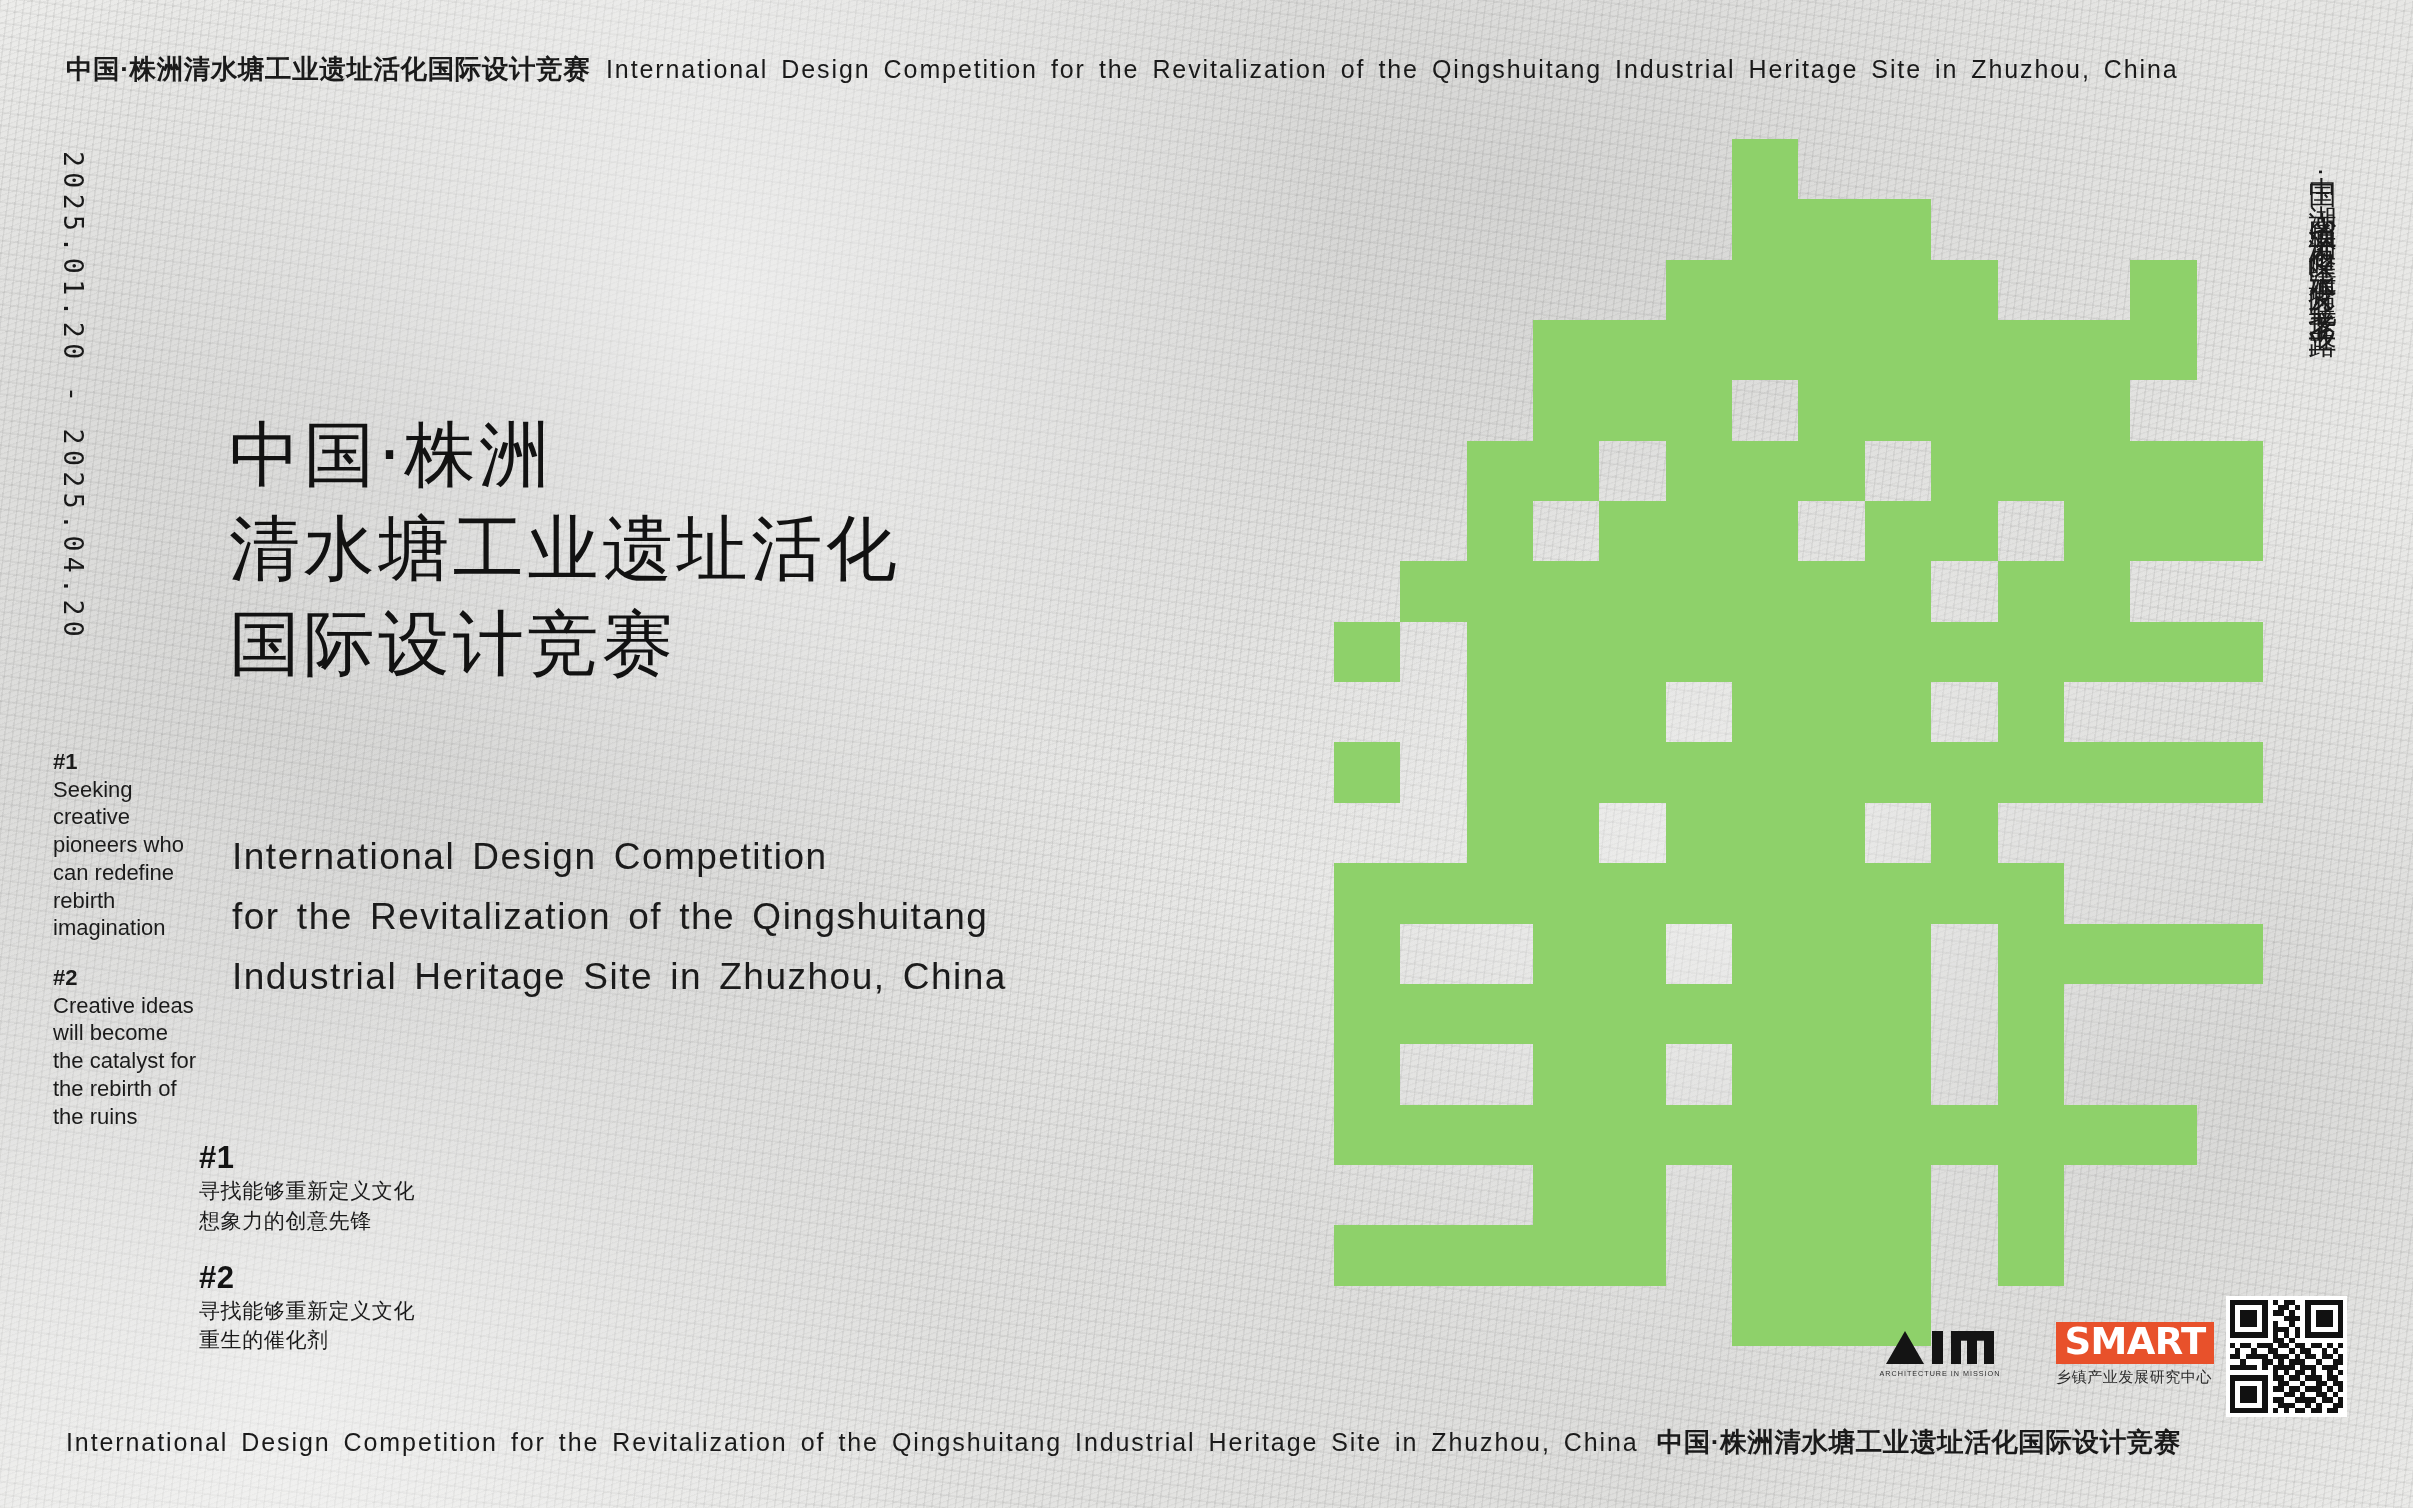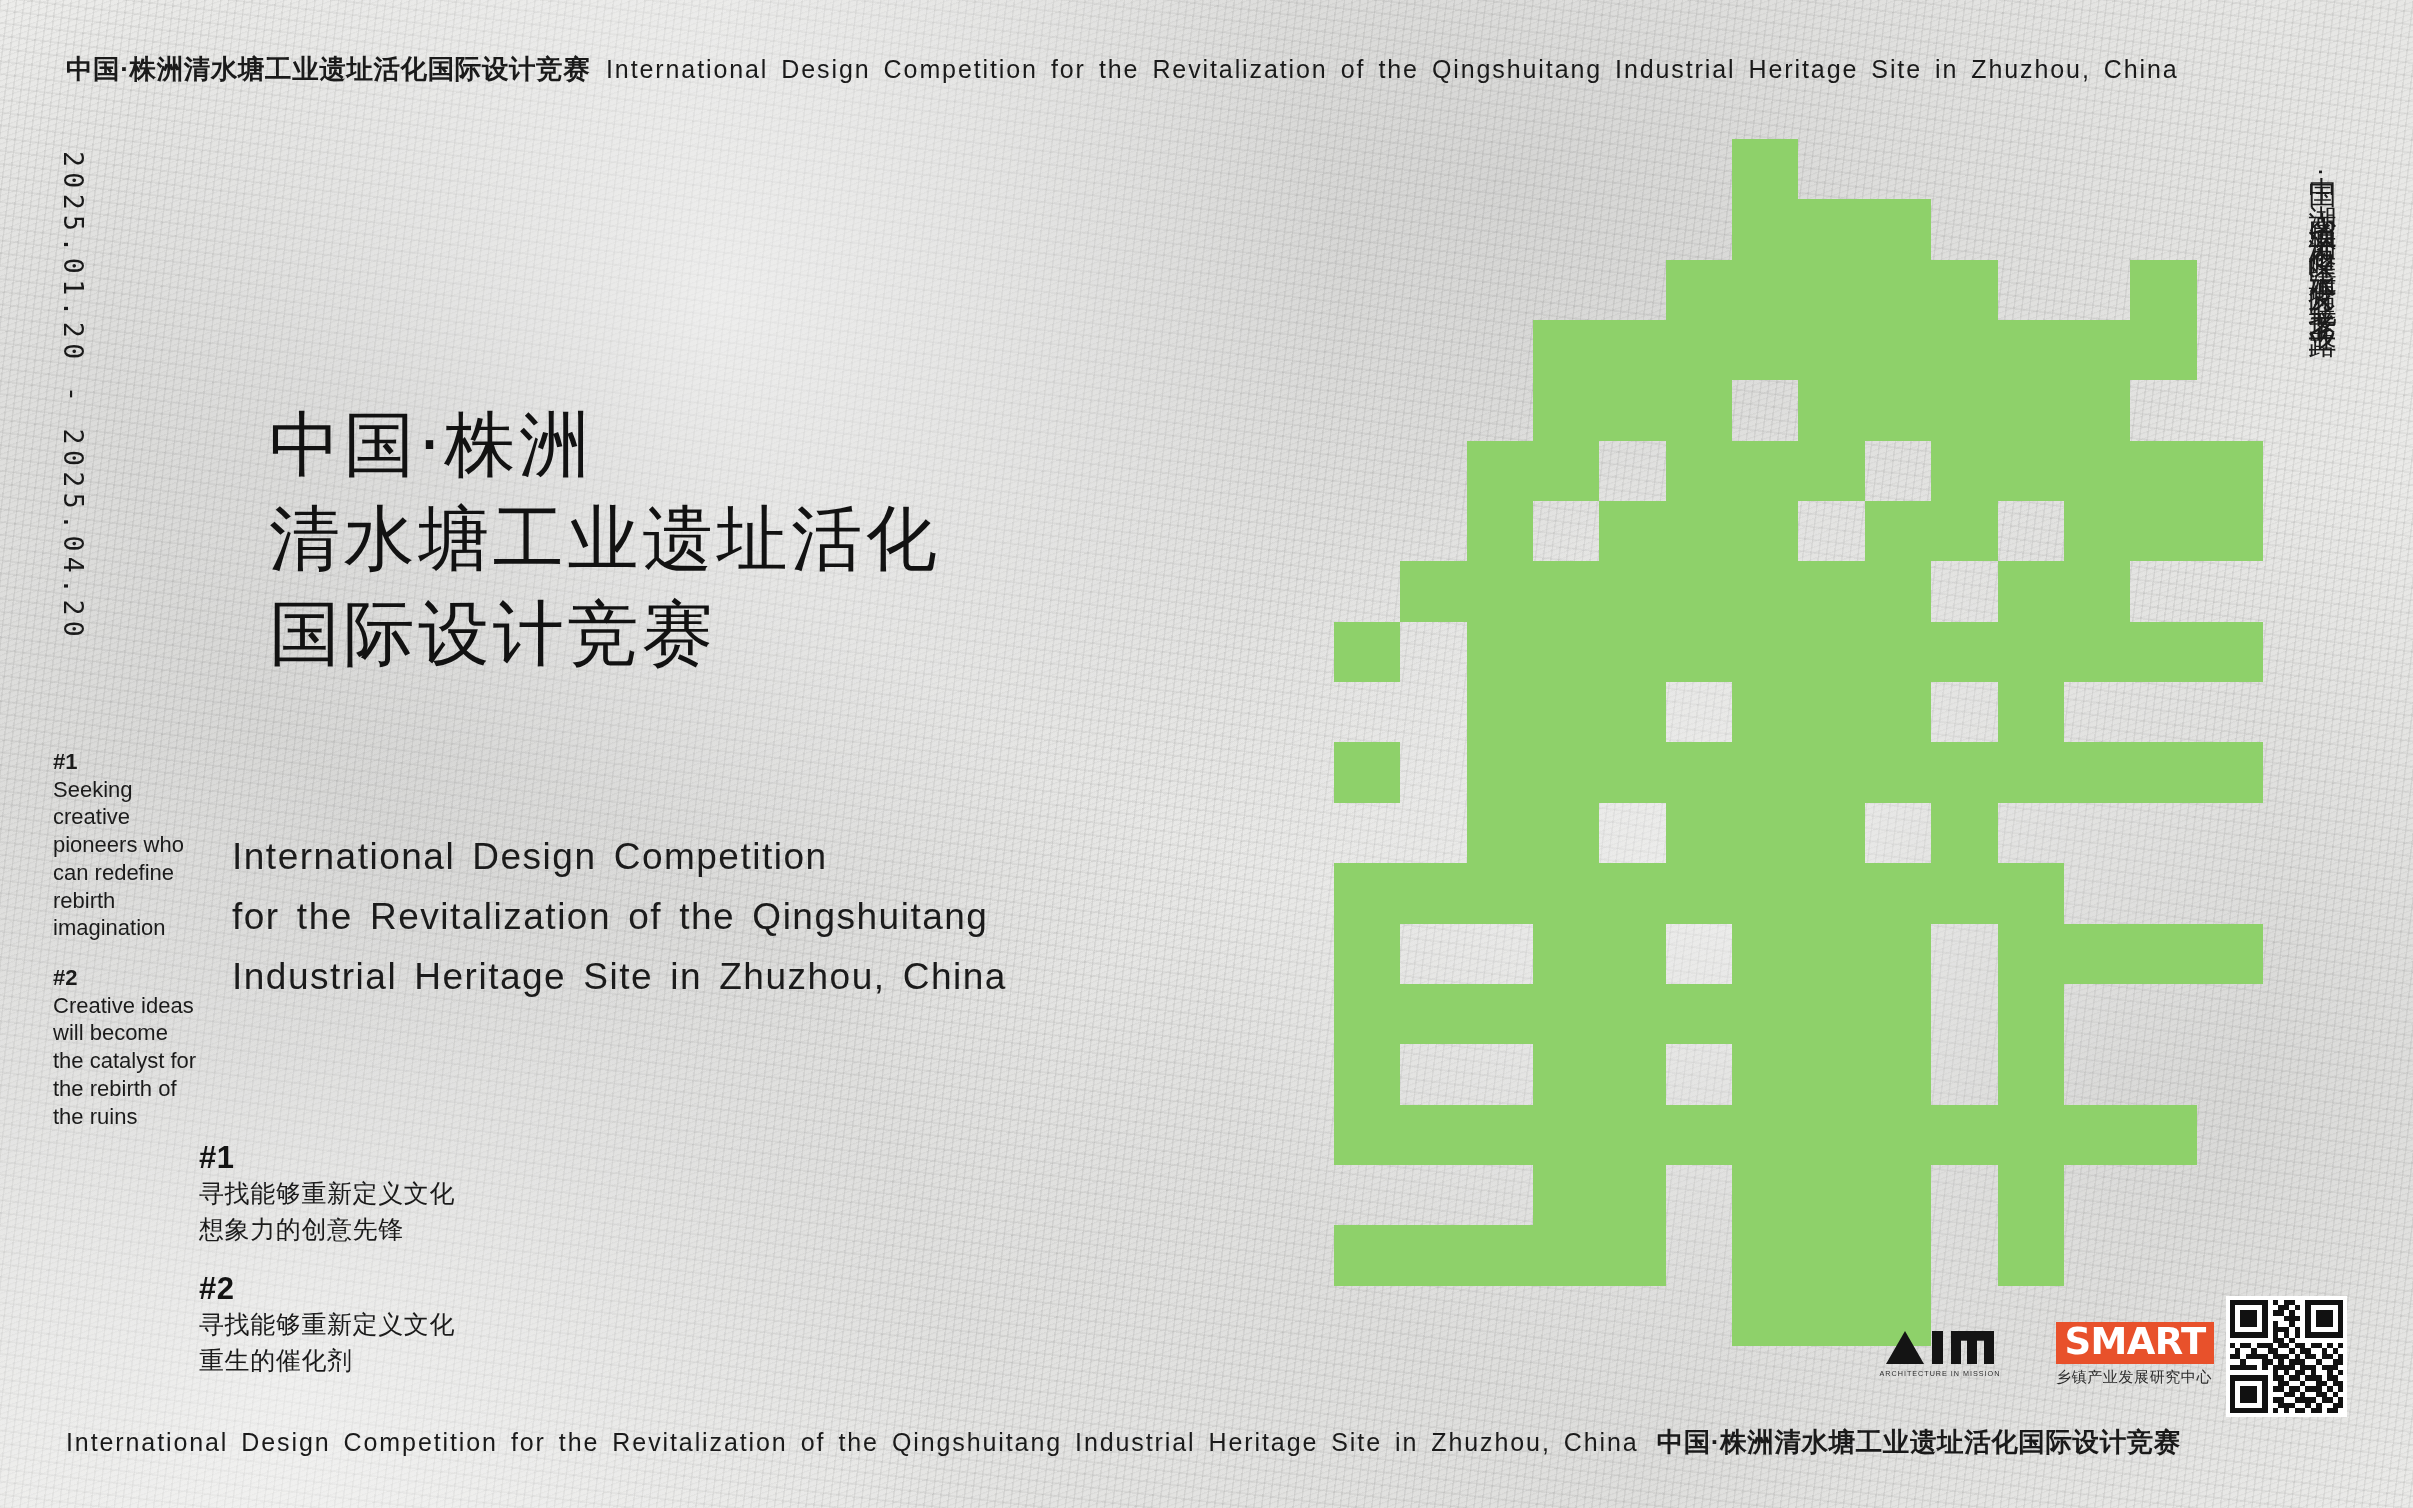--- a/index.html
+++ b/index.html
@@ -67,40 +67,40 @@
   
   #left-notes {
     top: 748px; left: 53px; width: 151px;
     font-size: 22px; line-height: 1.26; color: #1b1b1b;
   }
   #left-notes .block { margin-bottom: 22px; }
   #left-notes .num { font-weight: 700; }
 
   
   #main-title {
-    top: 398px; left: 229px; margin-left: 40px;
+    top: 408px; left: 229px;
   }
   #main-title .line {
     font-size: 71px; line-height: 1.33; color: #121212;
     font-weight: 400; letter-spacing: 3.6px;
     font-family: "DejaVu Sans", "Liberation Sans", sans-serif;
   }
   #subtitle-en {
     top: 827px; left: 232px; width: 941px;
   }
   #subtitle-en .line {
     font-size: 37px; line-height: 1.62; color: #1b1b1b;
     letter-spacing: 1.5px; word-spacing: 5.4px;
   }
 
   
   #cn-notes { top: 1140px; left: 199px; width: 422px; }
   #cn-notes .block { margin-bottom: 24px; }
   #cn-notes .num { font-size: 31px; font-weight: 700; color: #141414; letter-spacing: 0.6px; }
-  #cn-notes .txt { font-size: 25px; line-height: 1.42; color: #1b1b1b; letter-spacing: 0.6px; }
+  #cn-notes .txt { font-size: 21px; line-height: 1.42; color: #1b1b1b; letter-spacing: 0.6px; }
 
   
   #address-vertical {
     top: 154px; right: 72px;
     writing-mode: vertical-rl;
     font-size: 28px; letter-spacing: 6.6px; color: #1a1a1a;
     height: 1038px;
   }
 
   

